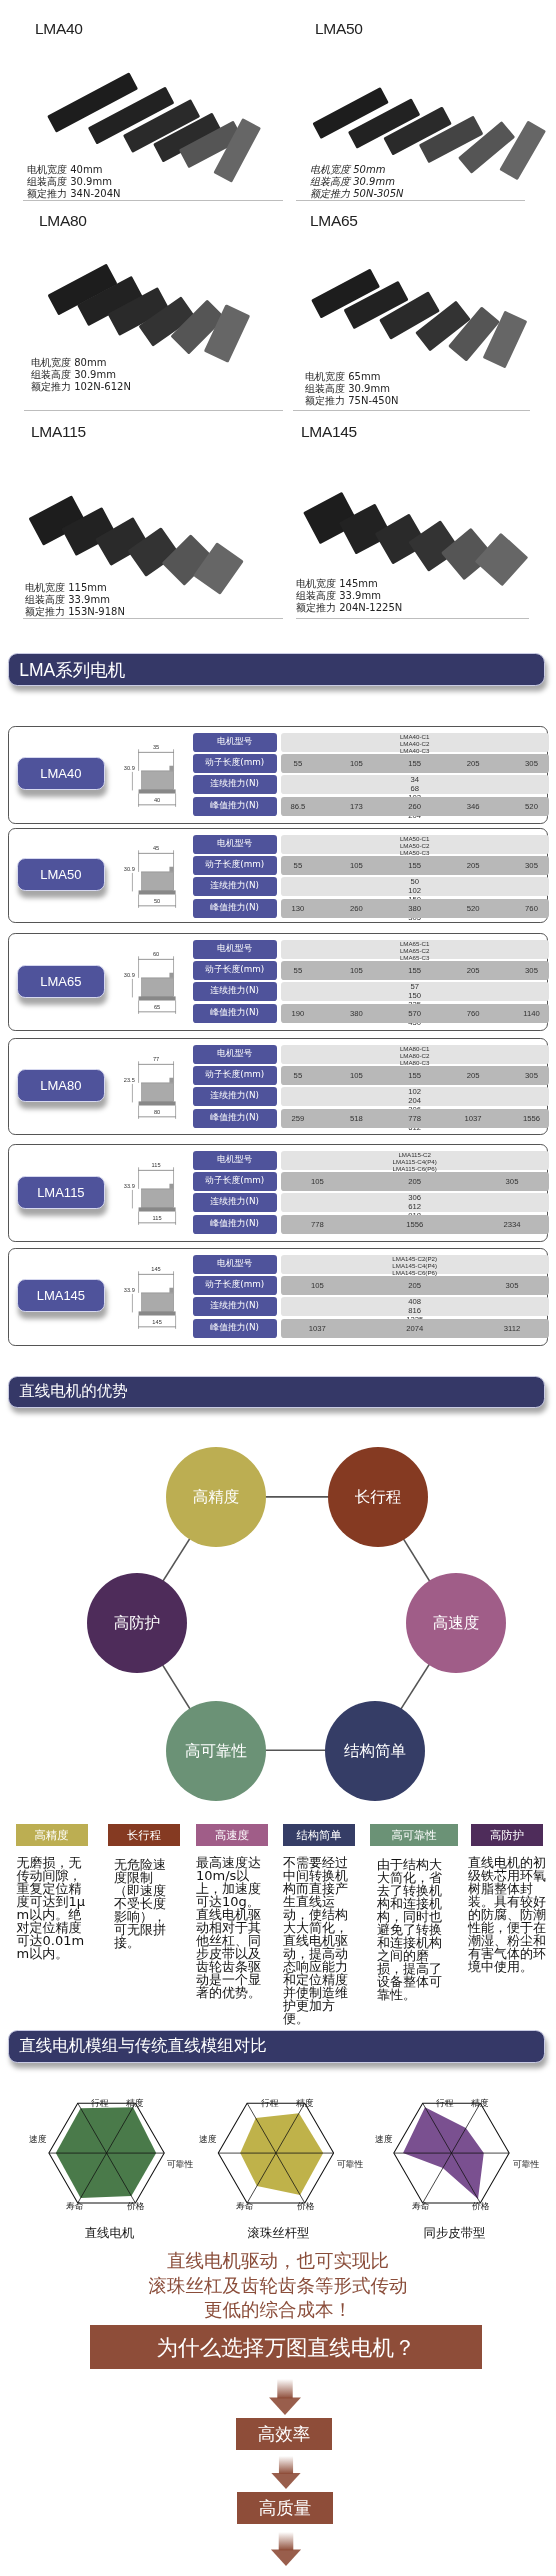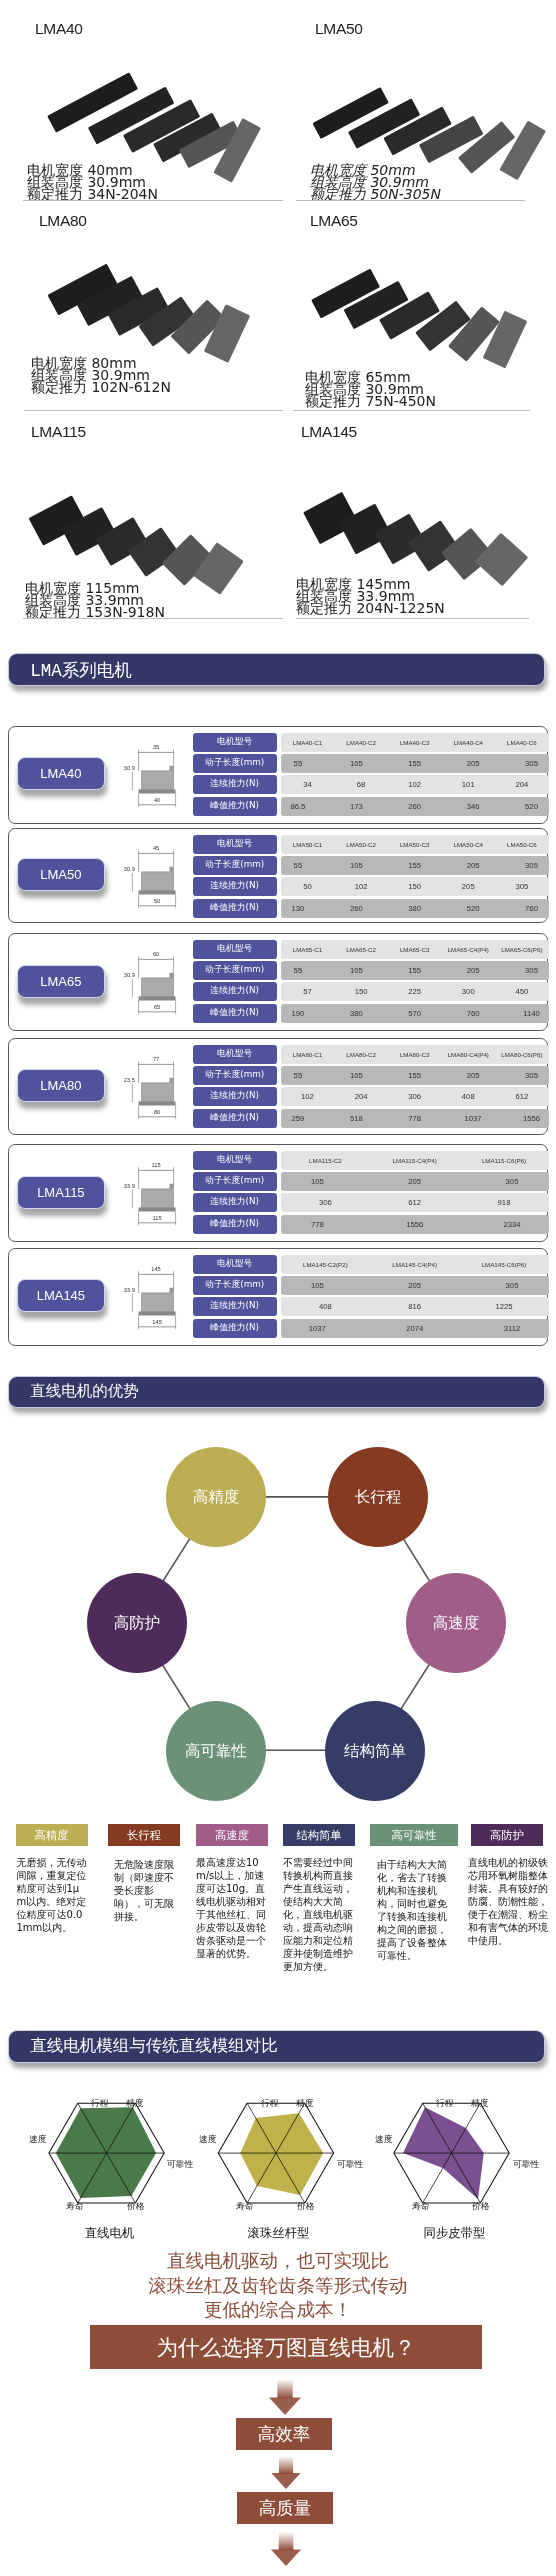--- a/index.html
+++ b/index.html
@@ -1,41 +1,41 @@
 <!DOCTYPE html>
 <html style="font-size:8.2px"><head>
 <meta charset="utf-8">
 <style>
   html,body{margin:0;padding:0;background:#fff;}
   body{width:556px;height:2789px;position:relative;overflow:hidden;font-family:"DejaVu Sans","Liberation Sans",sans-serif;color:#222;}
   .abs{position:absolute;}
   
   .prod-title{position:absolute;font-family:"Liberation Sans",sans-serif;font-size:15.5px;color:#222;letter-spacing:-0.3px;}
-  .prod-spec{position:absolute;font-family:"DejaVu Sans",sans-serif;font-size:14px;line-height:12px;color:#222;white-space:nowrap;}
+  .prod-spec{position:absolute;font-family:"DejaVu Sans",sans-serif;font-size:10px;line-height:12px;color:#222;white-space:nowrap;}
   .prod-divider{position:absolute;height:1px;background:#bdbdbd;}
   .prod-img{position:absolute;}
   .motor{position:absolute;border-radius:1.5px;}
   
   .banner{position:absolute;left:8.2px;width:535px;background:#353867;border-radius:9.3px;box-shadow:2.1px 5.2px 5.2px rgba(0,0,0,0.35);border:1px solid #c9cbe3;}
-  .banner span{position:absolute;left:21px;color:#fff;font-family:Liberation Mono, monospace;}
+  .banner span{position:absolute;left:10px;color:#fff;font-family:Liberation Sans, sans-serif;}
   
   .card{position:absolute;left:7.7px;width:538px;border:0.8px solid #555;border-radius:7.2px;background:#fff;}
   .badge{position:absolute;left:8.2px;width:86px;height:31px;background:#4f539b;border-radius:8.2px;color:#fff;font-family:"Liberation Sans",sans-serif;font-size:13px;display:flex;align-items:center;justify-content:center;box-shadow:1.5px 6.2px 5.2px rgba(0,0,0,0.35);border:1px solid #d6d8ef;}
   .diagram{position:absolute;left:109px;width:72px;}
   .row{position:absolute;left:184px;width:408px;height:18.5px;}
   .row .lbl{position:absolute;left:0;top:0;width:84px;height:18.5px;background:#4f539b;border-radius:3.1px;color:#fff;font-size:8.8px;display:flex;align-items:center;justify-content:center;}
   .row .vals{position:absolute;left:88px;top:0;width:268px;height:18.5px;border-radius:3.1px;display:flex;align-items:center;}
-  .row.light .vals{background:#e3e3e3;}
+  .row.light .vals{background:#e3e3e3;flex-direction:column;}
   .row.dark .vals{background:#b8b8b8;gap:24px;}
   .row .vals span{flex:1;text-align:center;font-family:"Liberation Sans",sans-serif;font-size:7.7px;color:#333;}
   .row.hdr .vals span{font-size:6.2px;}
   
   .circle{position:absolute;width:100px;height:100px;border-radius:50%;display:flex;align-items:center;justify-content:center;color:#fff;font-size:15.5px;}
   .adv-head{position:absolute;width:72px;height:22px;color:#fff;font-size:11.3px;display:flex;align-items:center;justify-content:center;}
-  .adv-desc{position:absolute;width:71px;font-size:10px;line-height:13px;color:#111;font-family:"DejaVu Sans",sans-serif;word-break:break-all;}
+  .adv-desc{position:absolute;width:71px;font-size:13px;line-height:13px;color:#111;font-family:"DejaVu Sans",sans-serif;word-break:break-all;}
   
   .radar-lbl{position:absolute;font-size:8.8px;color:#222;}
   .radar-name{position:absolute;font-size:12.4px;color:#111;}
   .slogan{position:absolute;left:0;width:556px;text-align:center;color:#8a4d3a;font-size:18.5px;line-height:25px;}
   .flow-box{position:absolute;background:#8e4d39;color:#fff;display:flex;align-items:center;justify-content:center;}
   .arrow{position:absolute;width:32px;}
 </style>
 </head>
 <body>
 

